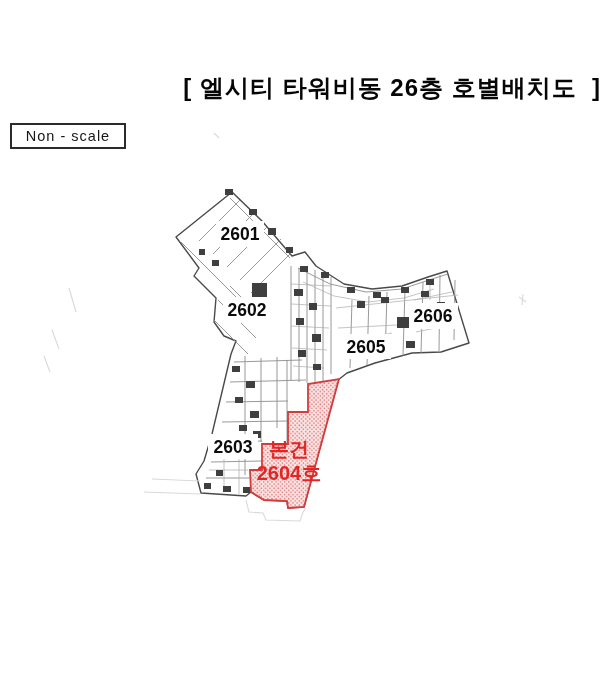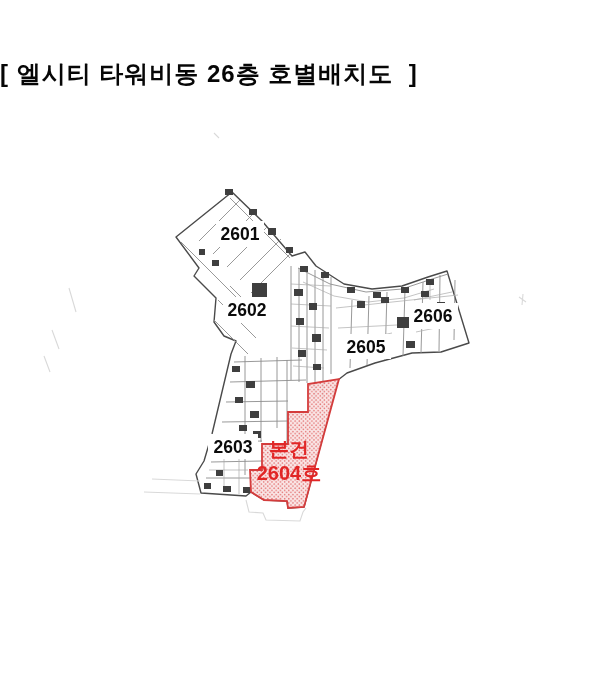--- a/index.html
+++ b/index.html
@@ -1,22 +1,22 @@
 <!DOCTYPE html>
 <html><head>
 <meta charset="utf-8">
 <style>
   html,body{margin:0;padding:0;background:#ffffff;}
   .page{
     position:relative;width:601px;height:700px;background:#ffffff;overflow:hidden;
     font-family:"Liberation Sans","DejaVu Sans",sans-serif;
   }
   .title{
-    position:absolute;left:0;right:0;top:58px;height:32px;
-    text-align:left;font-size:24px;font-weight:700;color:#060606;letter-spacing:1px;
+    position:absolute;left:0;right:0;top:72px;height:32px;
+    text-align:right;font-size:24px;font-weight:700;color:#060606;letter-spacing:1px;
     white-space:pre;
   }
   .nonscale{
     position:absolute;left:10px;top:123px;width:112px;height:22px;
     border:2px solid #2b2b2b;background:#ffffff;
     display:flex;align-items:center;justify-content:center;
     font-size:14.5px;color:#161616;letter-spacing:1px;
   }
   .plan{position:absolute;left:0;top:0;}
   .wall{fill:#ffffff;stroke:#4a4a4a;stroke-width:1.4;stroke-linejoin:round;}
@@ -29,20 +29,23 @@
   .red{font-family:"Liberation Sans","DejaVu Sans",sans-serif;font-weight:700;font-size:20px;text-anchor:middle;}
   .subject{fill:url(#dotpat);fill-opacity:0.88;stroke-width:1.8;stroke-linejoin:miter;}
 </style>
 </head>
 <body>
 
 <div class="page">
 
   <div class="title">[ 엘시티 타워비동 26층 호별배치도  ]</div>
 
+  <div class="nonscale">
+    <span>Non - scale</span>
+  </div>
 
   <svg class="plan" width="601" height="700" viewBox="0 0 601 700" xmlns="http://www.w3.org/2000/svg">
     <defs>
       <pattern id="dotpat" width="4.2" height="4.2" patternUnits="userSpaceOnUse">
         <rect width="4.2" height="4.2" fill="#f9e2e2"></rect>
         <circle cx="1.1" cy="1.1" r="0.8" fill="#e06060"></circle>
         <circle cx="3.2" cy="3.2" r="0.8" fill="#e06060"></circle>
       </pattern>
     </defs>
 

